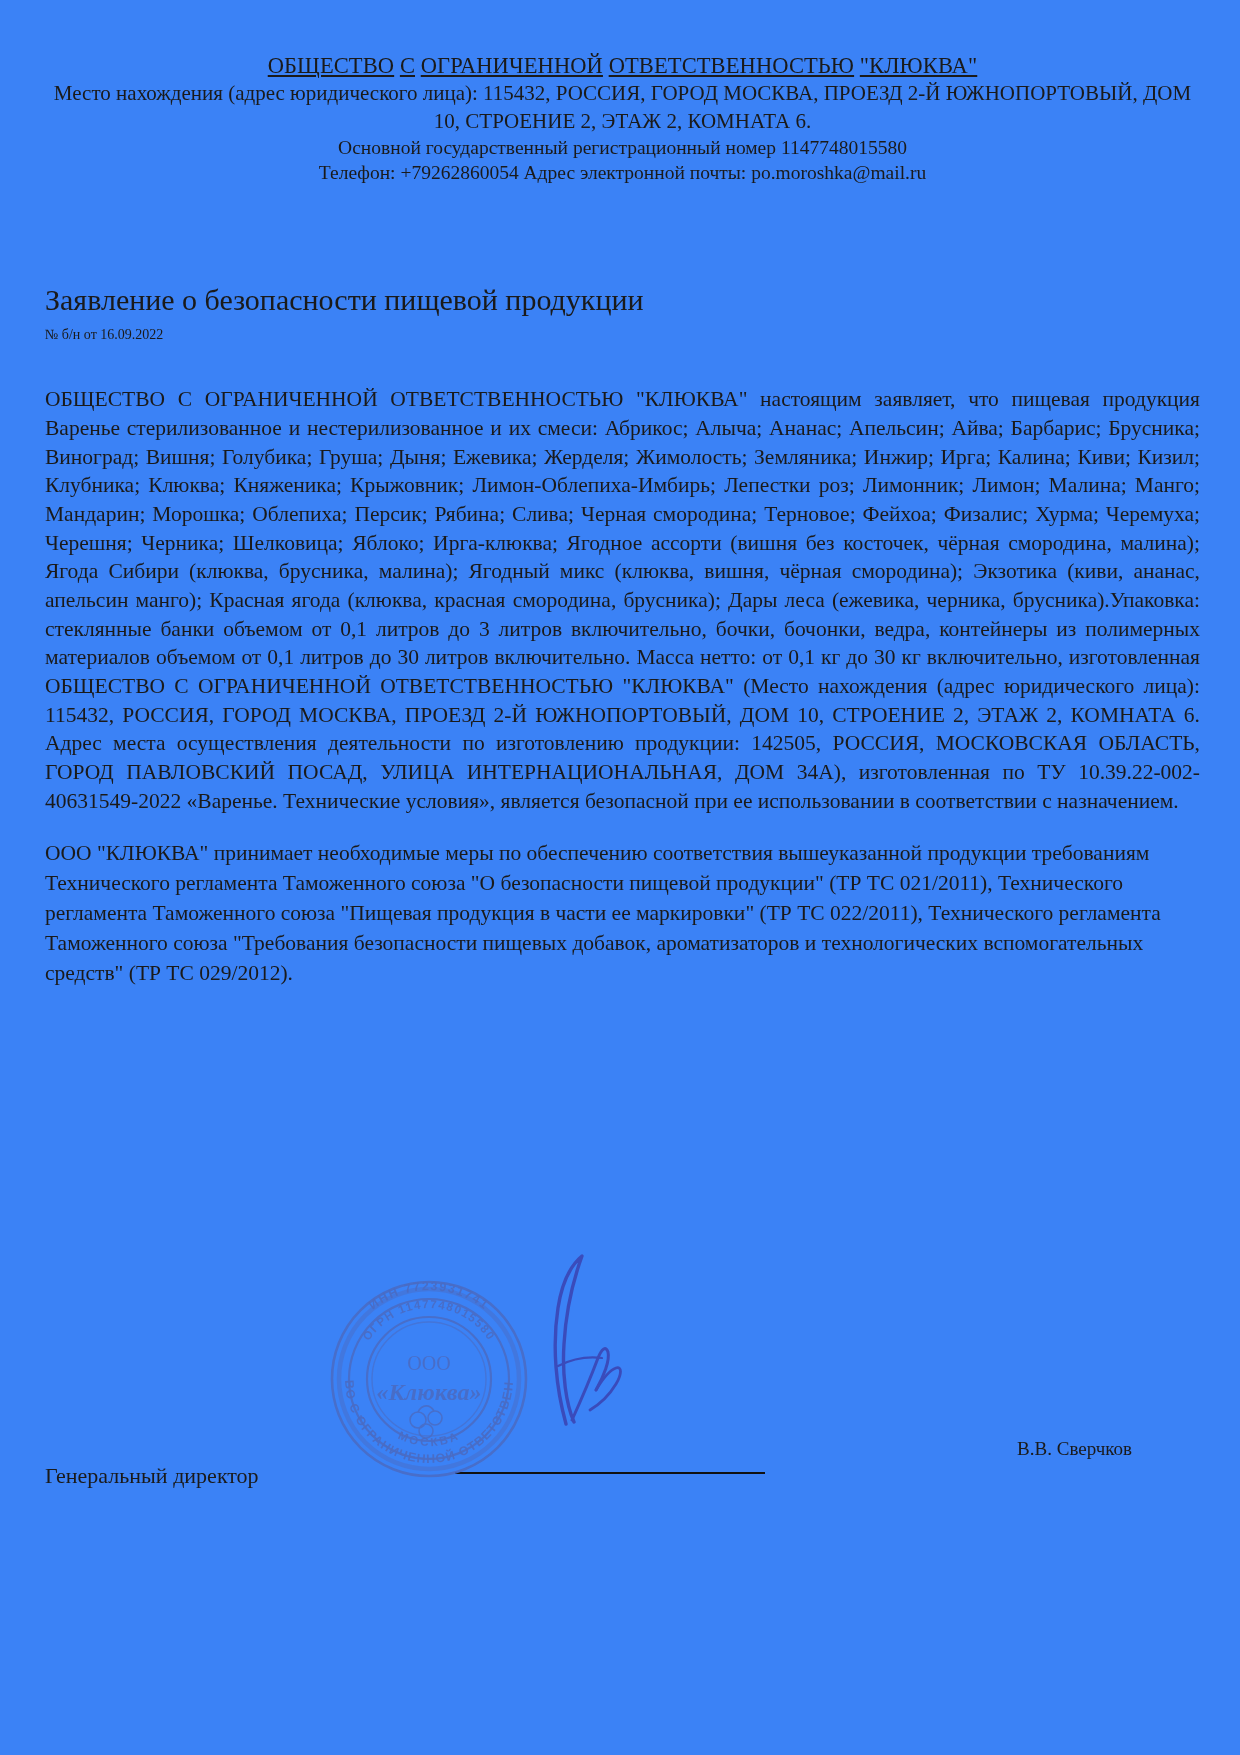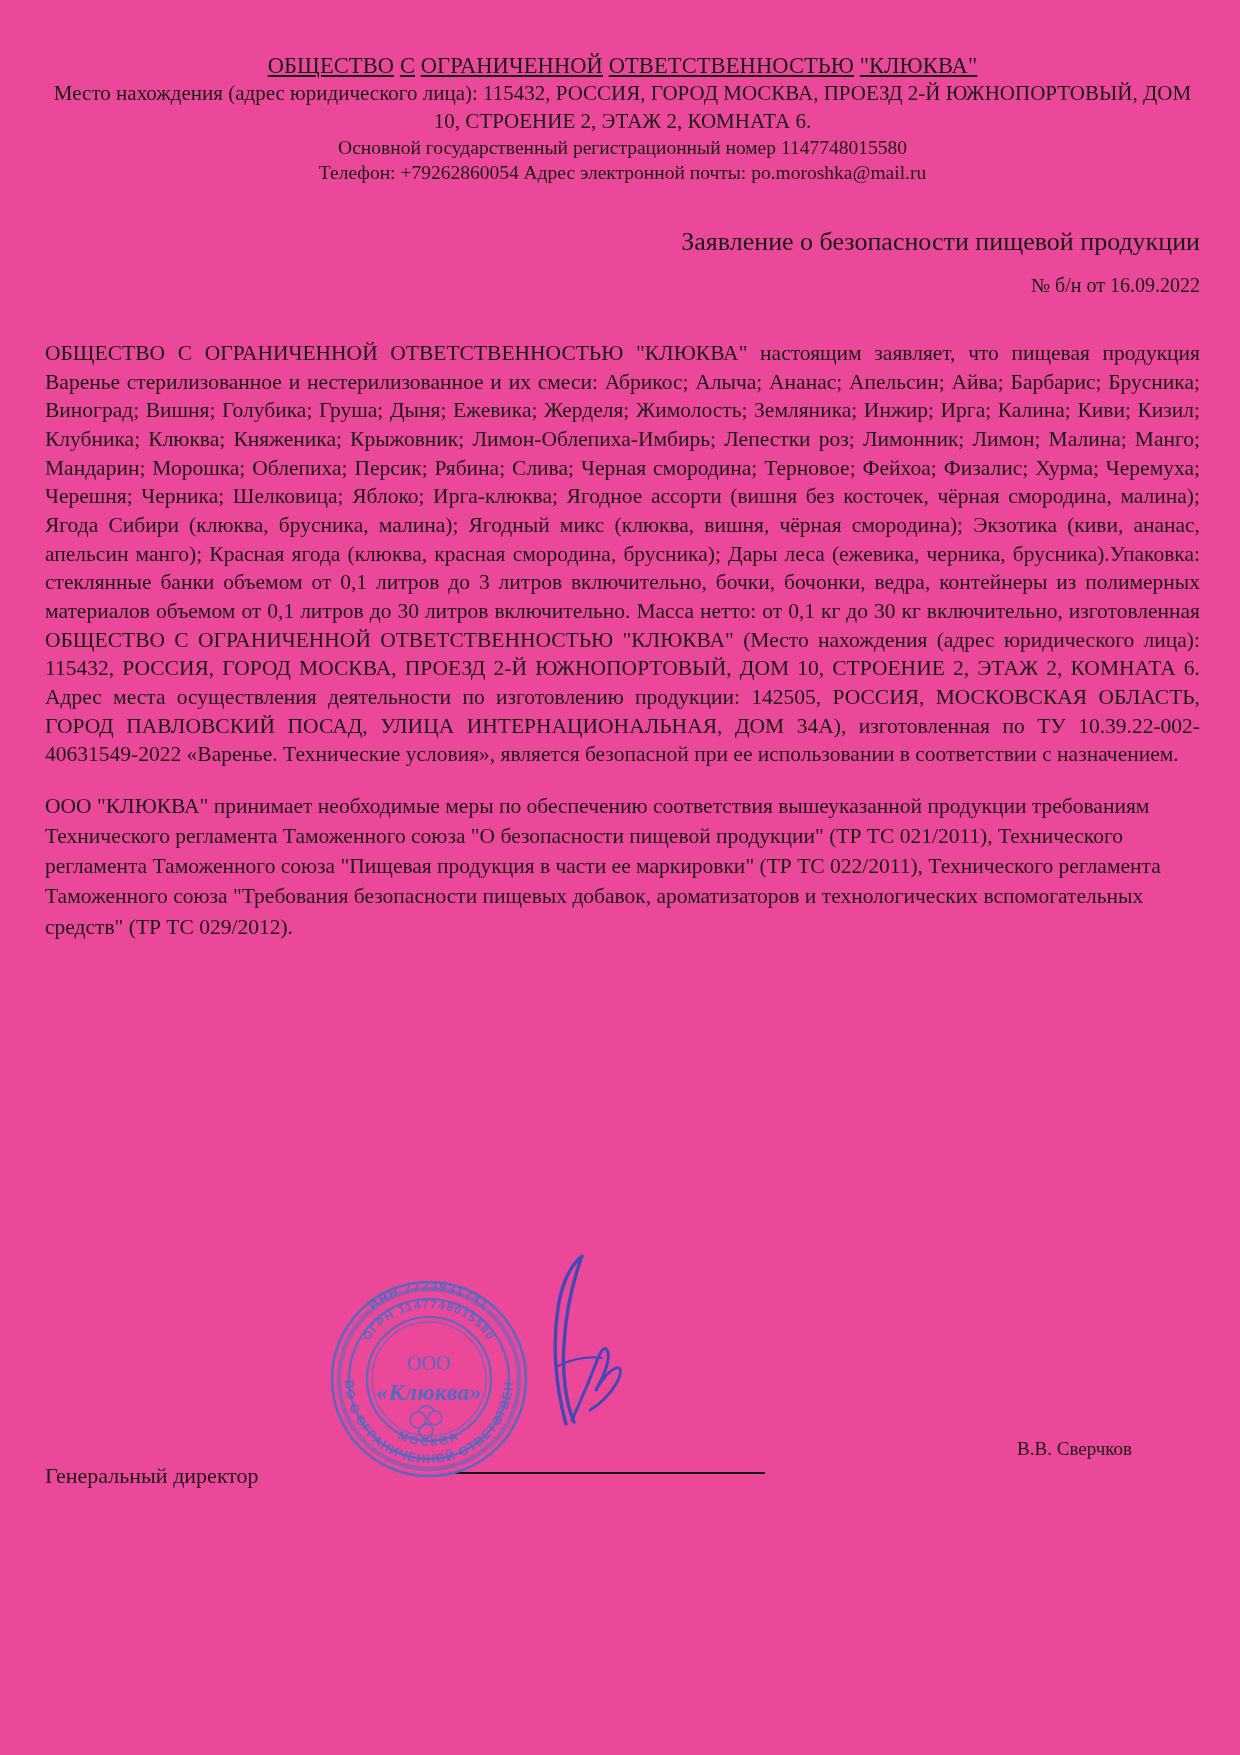--- a/index.html
+++ b/index.html
@@ -8,21 +8,21 @@
     background: #ffffff;
   }
   body {
     font-family: "Liberation Serif", "DejaVu Serif", serif;
     color: #1a1a1a;
   }
   .page {
     position: relative;
     width: 1240px;
     height: 1755px;
-    background: #ec4899;
+    background: #3b82f6;
     box-sizing: border-box;
     overflow: hidden;
   }
   .content {
     position: absolute;
     left: 45px;
     top: 52px;
     width: 1155px;
   }
 
@@ -43,29 +43,29 @@
   }
   .hdr-center {
     font-size: 21px;
     line-height: 1.30;
     text-align: center;
   }
   .hdr-small { font-size: 19.5px; }
 
   
   .doc-title {
-    text-align: right;
-    font-size: 26px;
-    margin-top: 38px;
+    text-align: left;
+    font-size: 30px;
+    margin-top: 94px;
     line-height: 1.35;
   }
   .doc-number {
-    text-align: right;
-    font-size: 20px;
-    margin-top: 15px;
+    text-align: left;
+    font-size: 14px;
+    margin-top: 7px;
   }
 
   
   .body-block {
     margin-top: 42px;
     font-size: 21.5px;
     line-height: 1.335;
     text-align: justify;
     text-justify: inter-word;
     hyphens: none;

